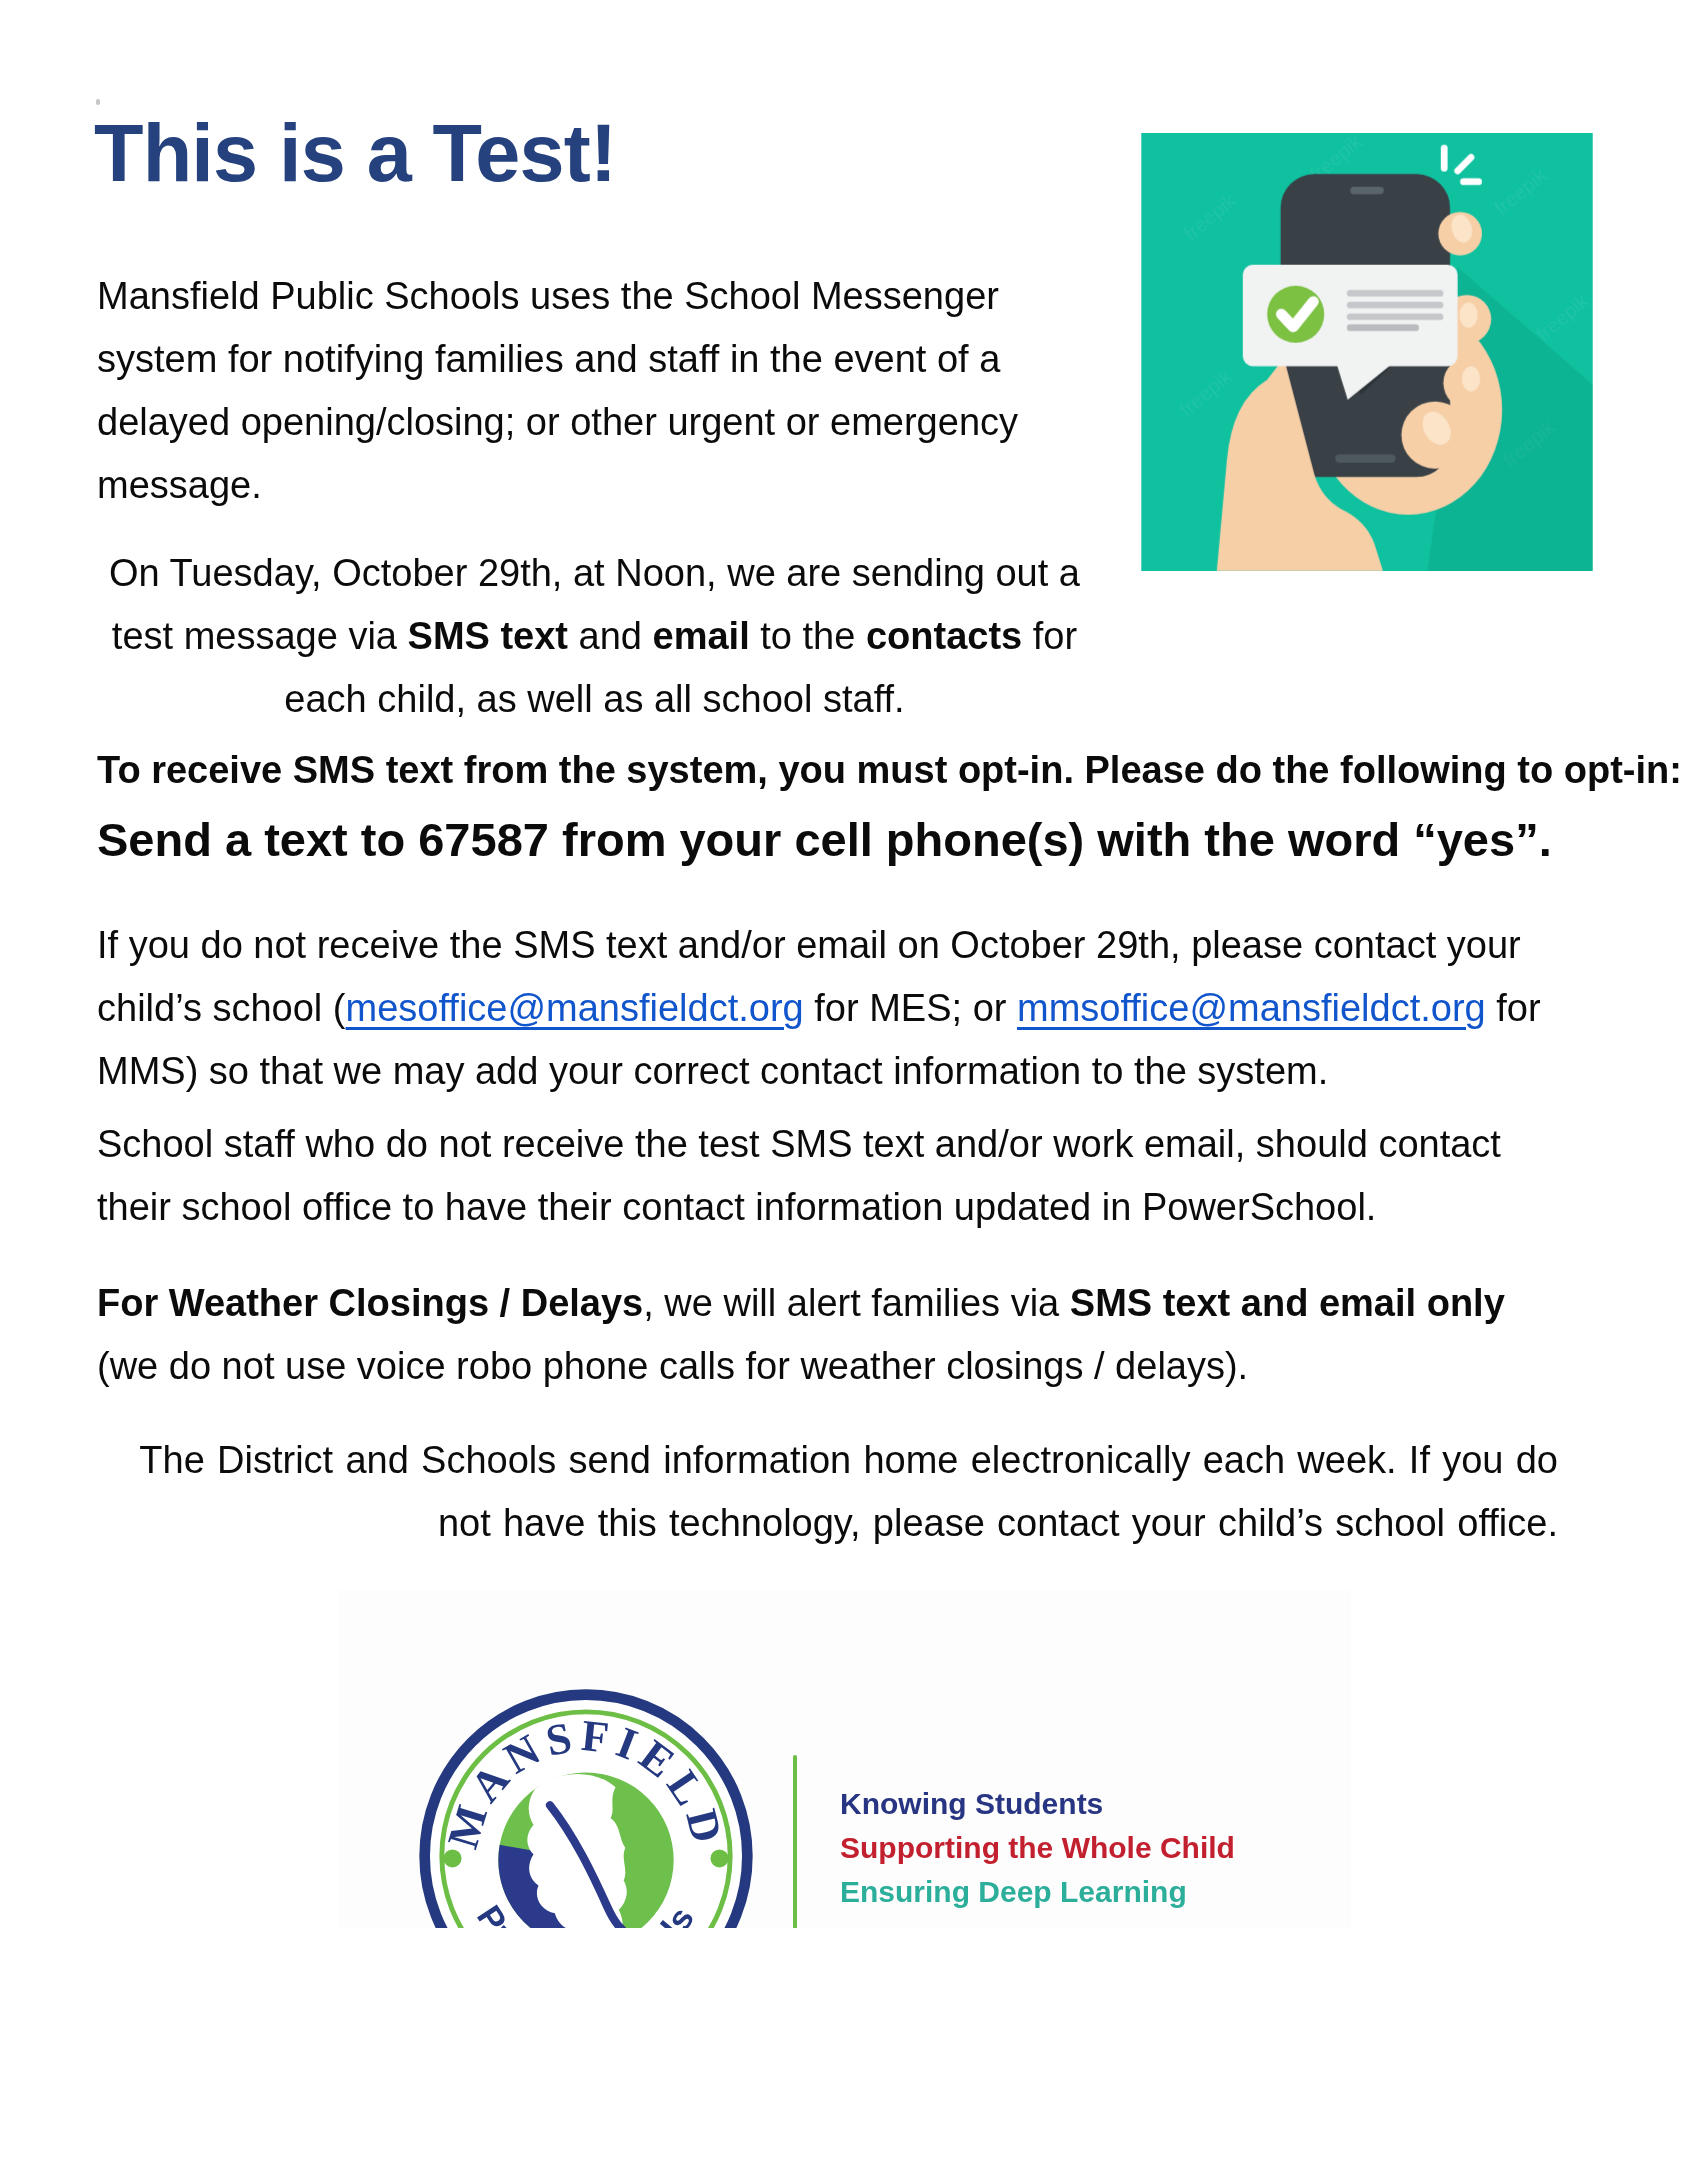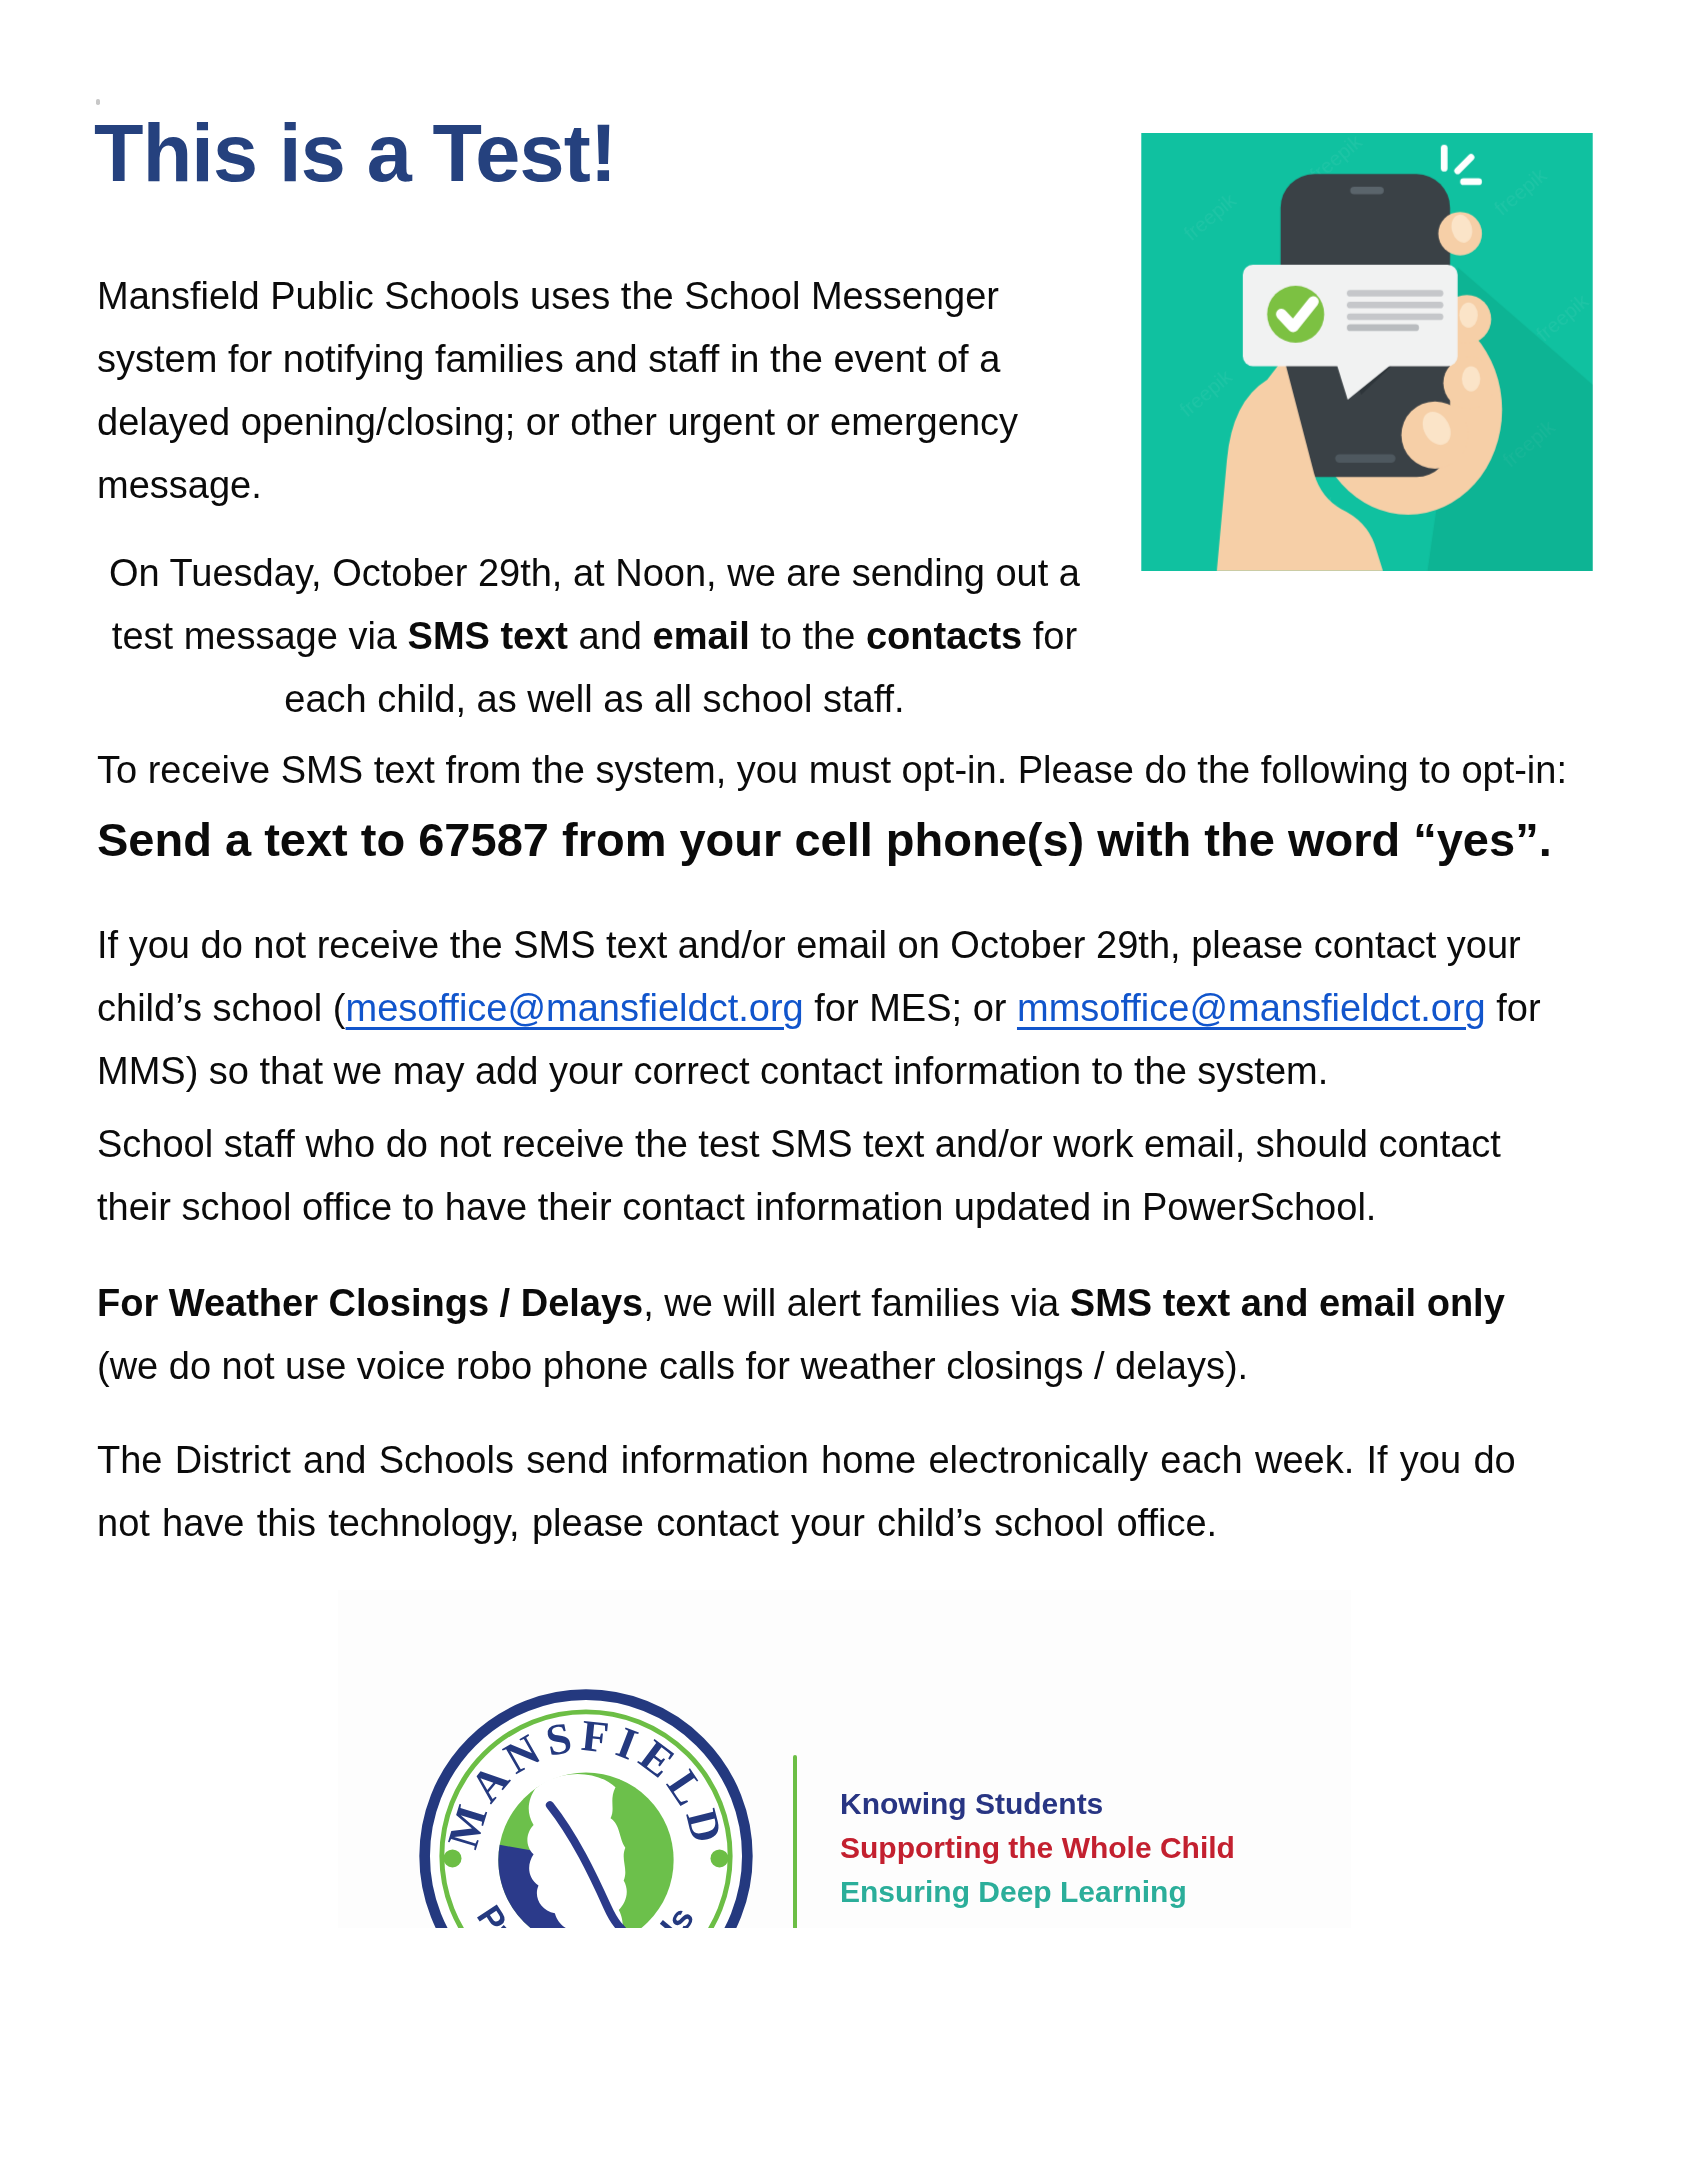--- a/index.html
+++ b/index.html
@@ -8,26 +8,26 @@
 
   .stray{position:absolute;left:96px;top:99px;width:4.2px;height:5.9px;background:#9a9a9a;opacity:.55;border-radius:1.7px;}
 
   .title{position:absolute;left:94px;top:109px;font-size:81px;font-weight:bold;
          letter-spacing:-0.8px;color:#25417E;line-height:1.1;white-space:nowrap;}
 
   .para{position:absolute;font-size:38px;line-height:63px;color:#0b0b0b;}
   .p1{left:97px;top:265px;width:995px;}
   .p2{left:97px;top:542px;width:995px;text-align:center;}
   .optin{left:97px;top:739px;width:1562px;}
-  .optin-lead{white-space:nowrap;line-height:63px;}
+  .optin-lead{white-space:nowrap;line-height:63px;font-weight:bold;}
   .optin-bold{white-space:nowrap;font-size:47px;font-weight:bold;line-height:69px;margin-top:3.4px;}
   .contact{left:97px;top:914px;width:1461px;}
   .staff{left:97px;top:1113px;width:1461px;}
   .weather{left:97px;top:1272px;width:1461px;}
-  .district{left:97px;top:1429px;width:1461px;word-spacing:1.7px;}
+  .district{left:97px;top:1429px;width:1461px;word-spacing:1.7px;text-align:right;}
 
   a.email-link{color:#1155CC;text-decoration:underline;text-decoration-thickness:2.5px;
                text-underline-offset:5.9px;cursor:pointer;}
 
   .illustration{position:absolute;left:1141px;top:133px;width:452px;height:438px;}
 
   .logo-box{position:absolute;left:338px;top:1590px;width:1013px;height:594px;background:#FDFDFD;}
   .seal{position:absolute;left:414px;top:1684px;width:344px;height:344px;}
   .divider{position:absolute;left:793px;top:1755px;width:4.2px;height:195px;background:#6CBE45;border-radius:2.5px;}
   .taglines{position:absolute;left:840px;top:1782px;font-weight:bold;font-size:30px;line-height:44px;white-space:nowrap;}

